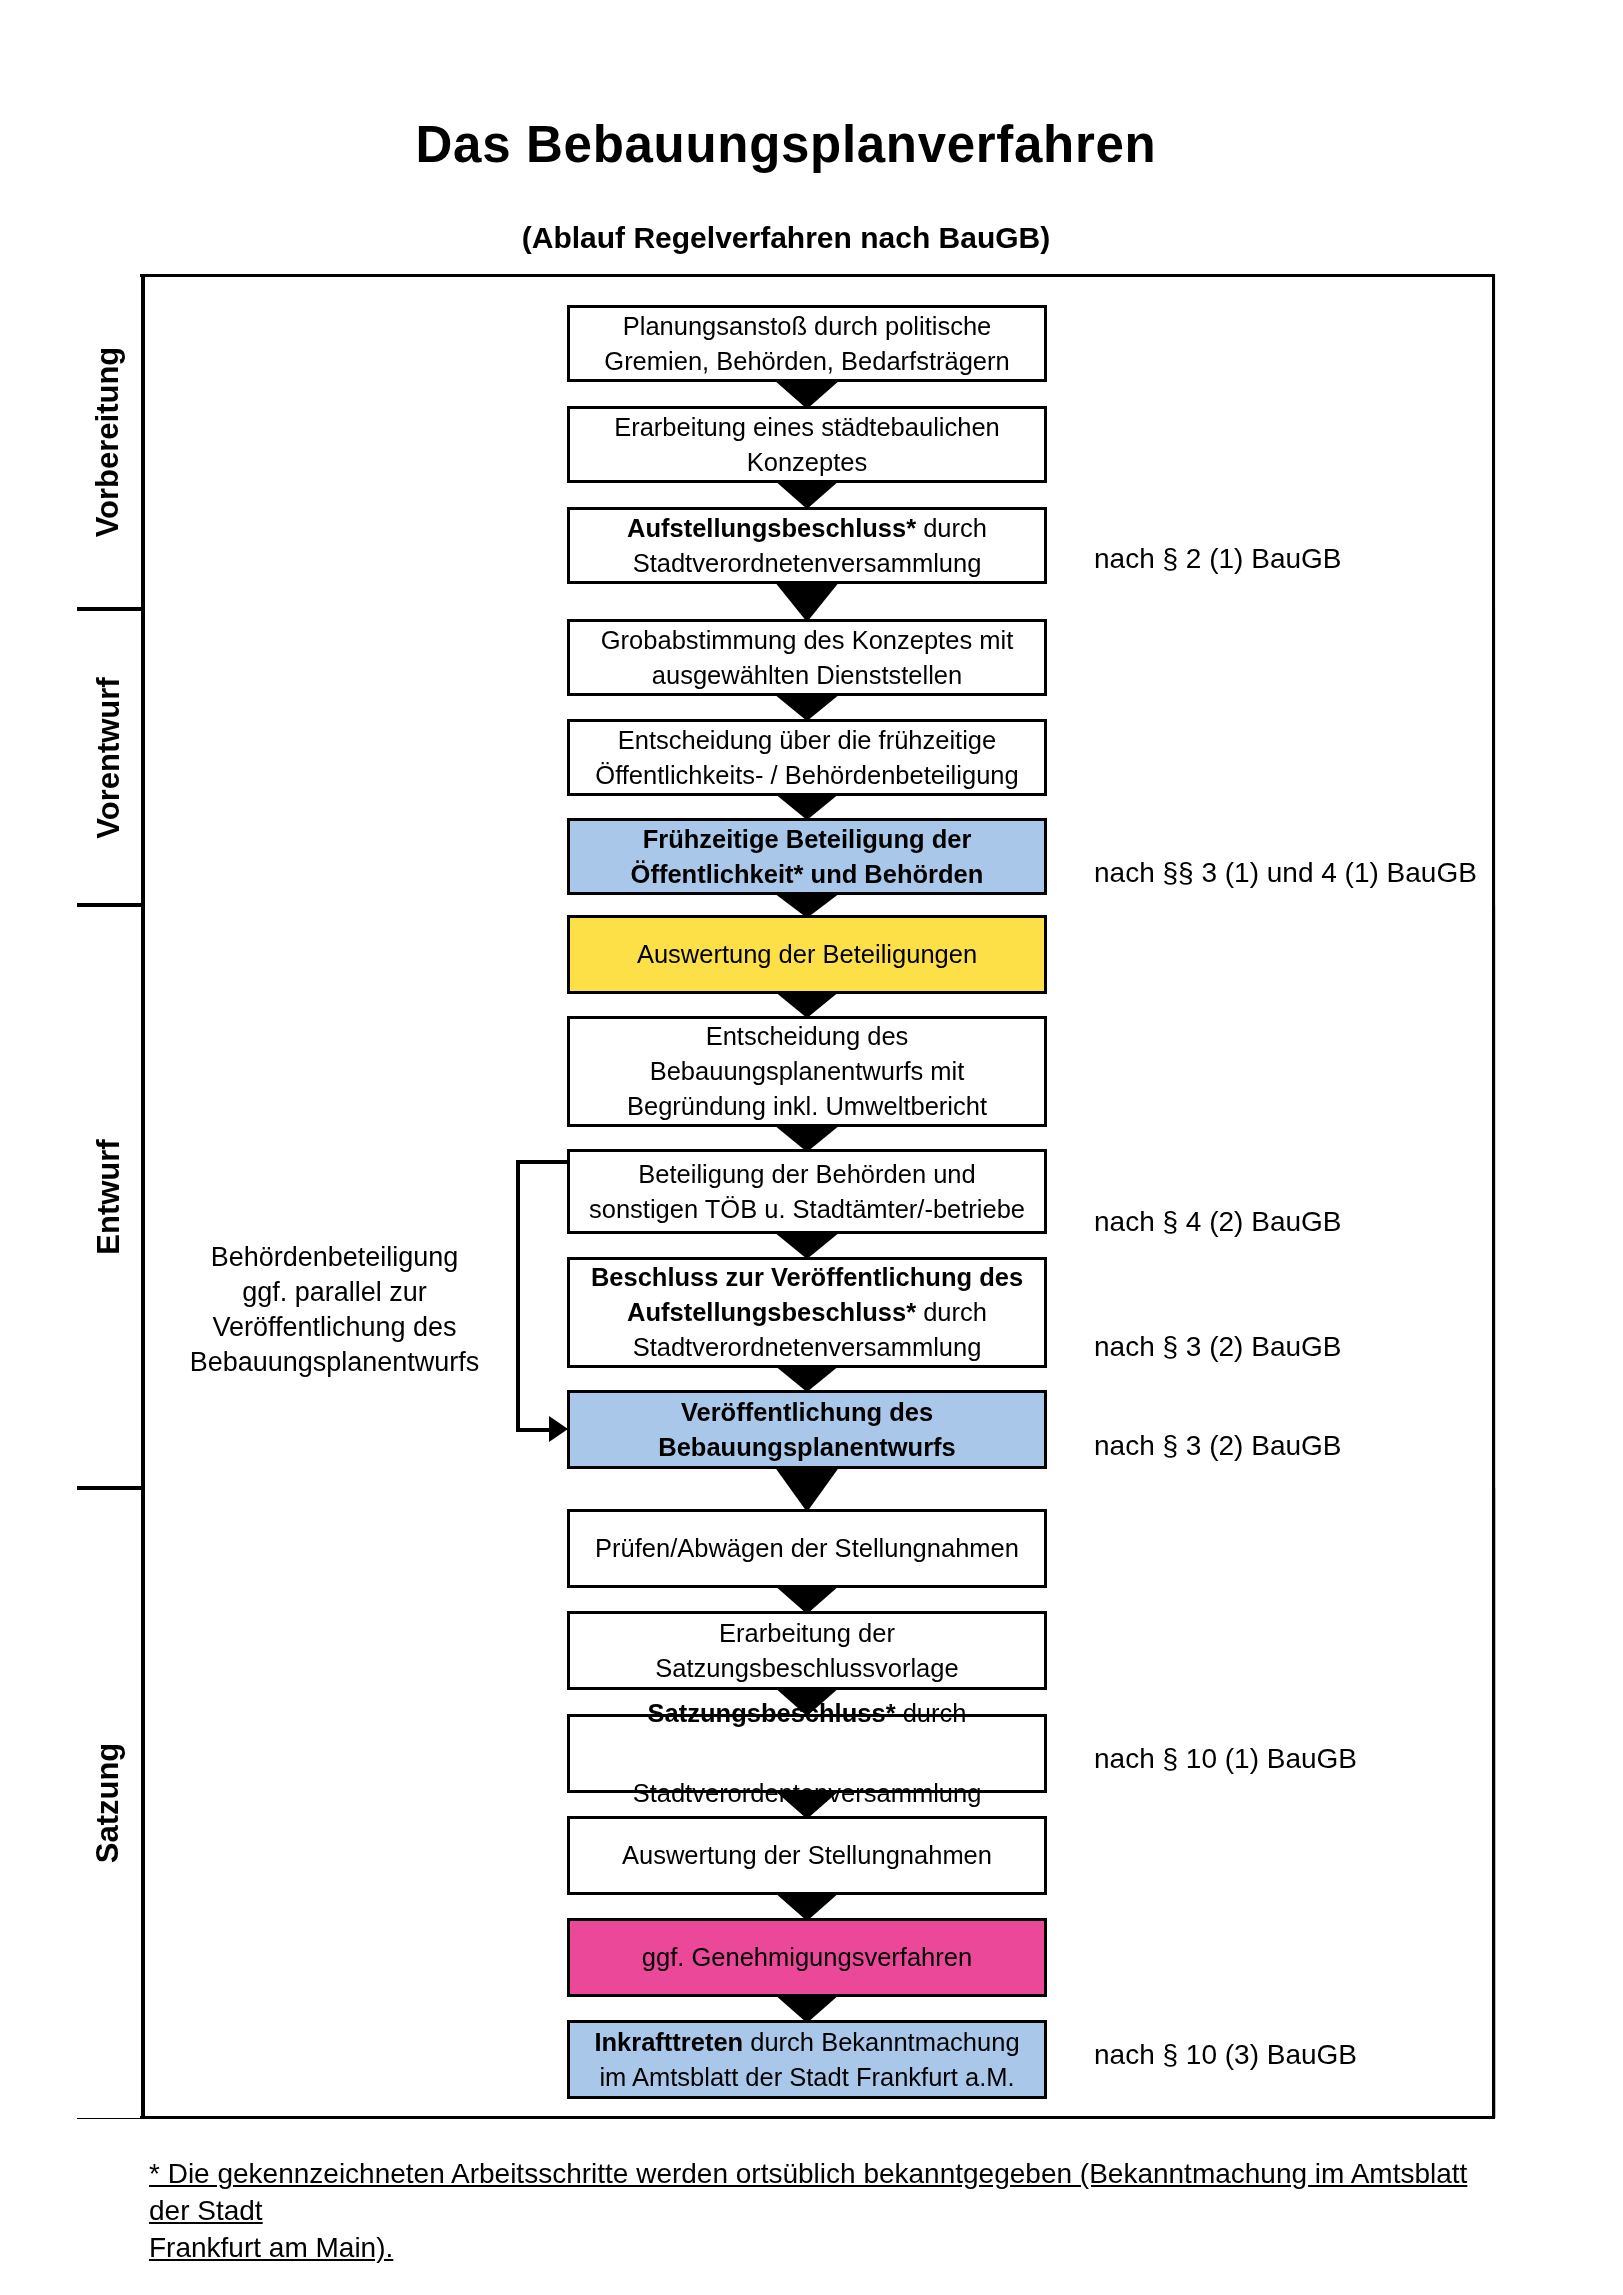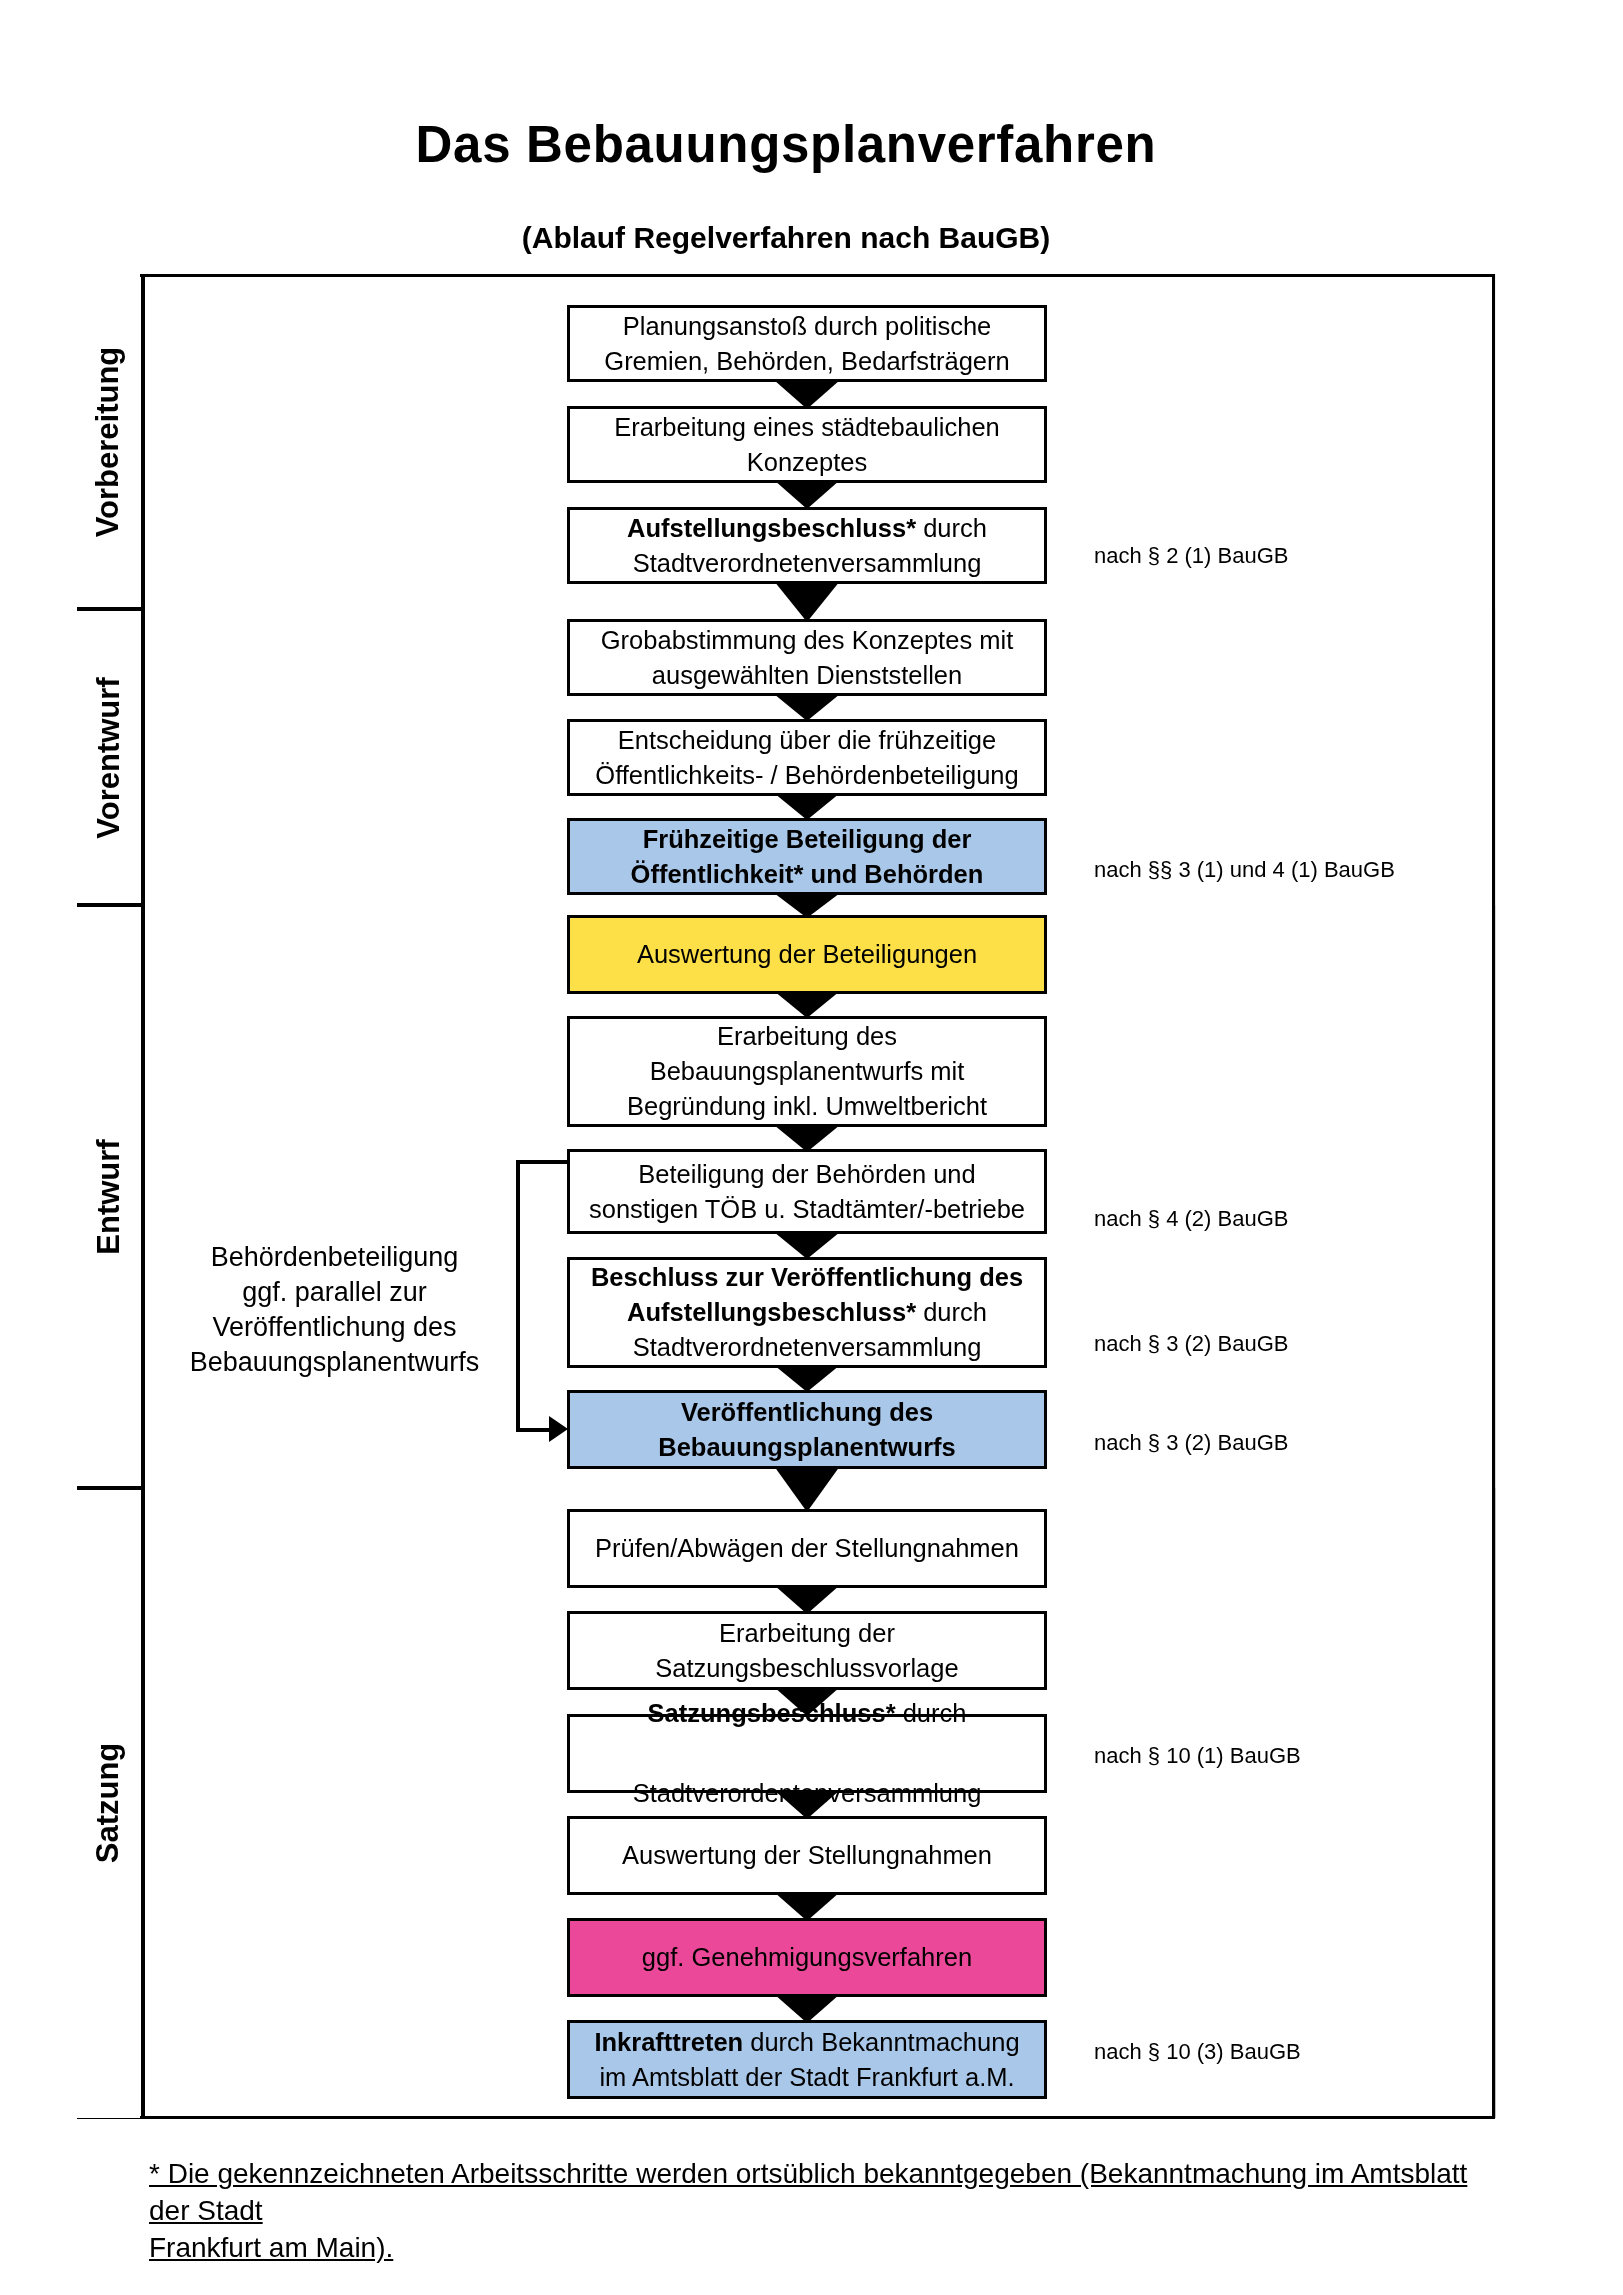--- a/index.html
+++ b/index.html
@@ -9,21 +9,21 @@
   .subtitle{left:77px;top:221px;width:1418px;text-align:center;font-size:30px;font-weight:bold;}
   .frame{left:77px;top:274px;width:1418px;height:1845px;border:3.9px solid #000;background:#fff;z-index:5;}
   .labelcol-border{left:141px;top:274px;width:3.9px;height:1845px;background:#000;z-index:8;}
   .band{left:145px;z-index:1;}
   .phase-cell{left:77px;width:63px;display:flex;align-items:center;justify-content:center;z-index:6;background:#fff;}
   .phase-cell span{transform:rotate(-90deg);white-space:nowrap;font-weight:bold;font-size:31px;}
   .phase-divider{left:77px;width:67px;height:3.9px;background:#000;z-index:7;}
   .step{left:567px;width:480px;border:3.9px solid #000;background:#fff;display:flex;flex-direction:column;align-items:center;justify-content:center;z-index:10;font-size:25.5px;line-height:35px;text-align:center;}
   .step .seg-bold{font-weight:bold;}
   .arrow{z-index:9;width:0;height:0;border-left:33px solid transparent;border-right:33px solid transparent;}
-  .ref{left:1094px;font-size:22px;white-space:nowrap;z-index:10;text-align:right;}
+  .ref{left:1094px;font-size:28px;white-space:nowrap;z-index:10;text-align:right;}
   .annotation{left:151px;top:1240px;width:367px;text-align:center;font-size:27px;line-height:35px;white-space:pre-line;z-index:10;}
   .conn{background:#000;z-index:9;}
   .conn-v{left:516px;top:1160px;width:3.9px;height:271px;}
   .conn-h-top{left:516px;top:1160px;width:54px;height:3.9px;}
   .conn-h-bot{left:516px;top:1428px;width:37px;height:3.9px;}
   .conn-head{left:549px;top:1416px;width:0;height:0;border-top:13px solid transparent;border-bottom:13px solid transparent;border-left:19.6px solid #000;z-index:9;}
   .footnote{left:149px;top:2155px;width:1355px;font-size:28px;line-height:37px;white-space:pre-line;text-decoration:underline;}
 </style>
 </head>
 <body>
@@ -80,21 +80,21 @@
     <div class="abs step" style="top: 818px; height: 77px; background: rgb(169, 199, 232);">
       <div><span class="seg-bold">Frühzeitige Beteiligung der</span></div>
       <div><span class="seg-bold">Öffentlichkeit* und Behörden</span></div>
     </div>
     <div class="abs arrow" style="left: 774px; top: 893px; border-top: 25px solid rgb(0, 0, 0);"></div>
     <div class="abs step" style="top: 915px; height: 79px; background: #fde047;">
       <div><span class="seg">Auswertung der Beteiligungen</span></div>
     </div>
     <div class="abs arrow" style="left: 774px; top: 991px; border-top: 27.5px solid rgb(0, 0, 0);"></div>
     <div class="abs step" style="top: 1016px; height: 111px; background: rgb(255, 255, 255);">
-      <div><span class="seg">Erarbeitung des</span></div>
+      <div><span class="seg">Entscheidung des</span></div>
       <div><span class="seg">Bebauungsplanentwurfs mit</span></div>
       <div><span class="seg">Begründung inkl. Umweltbericht</span></div>
     </div>
     <div class="abs arrow" style="left: 774px; top: 1125px; border-top: 27.5px solid rgb(0, 0, 0);"></div>
     <div class="abs step" style="top: 1149px; height: 85px; background: rgb(255, 255, 255);">
       <div><span class="seg">Beteiligung der Behörden und</span></div>
       <div><span class="seg">sonstigen TÖB u. Stadtämter/-betriebe</span></div>
     </div>
     <div class="abs arrow" style="left: 774px; top: 1232px; border-top: 27.5px solid rgb(0, 0, 0);"></div>
     <div class="abs step" style="top: 1257px; height: 111px; background: rgb(255, 255, 255);">

